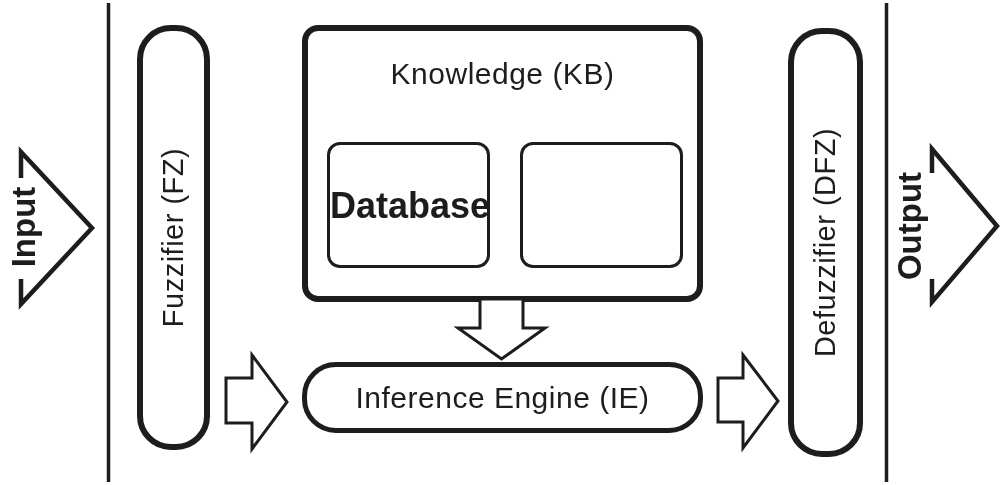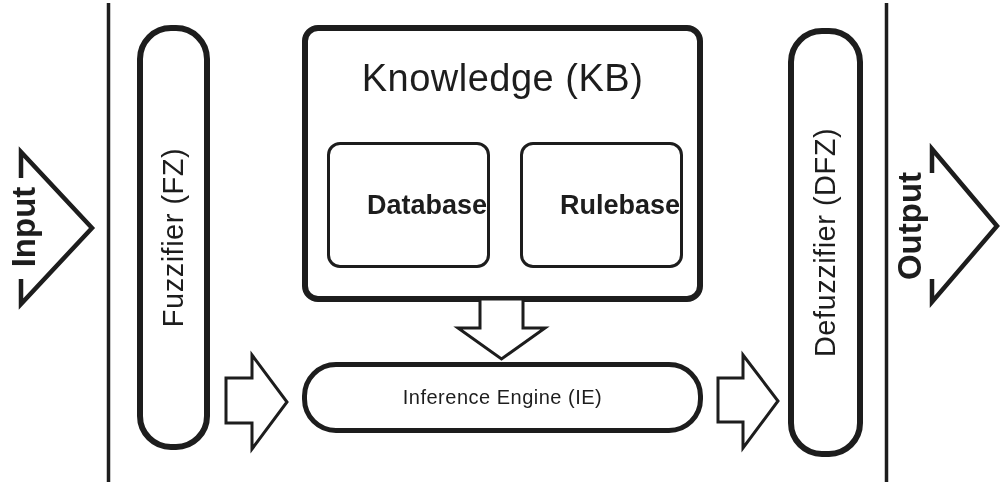--- a/index.html
+++ b/index.html
@@ -39,48 +39,48 @@
     left: 302px; top: 25px;
     width: 401px; height: 277px;
     border-radius: 16px;
     display: block;
   }
   .kb-title {
     position: absolute;
     left: 0; right: 0;
     top: 26px;
     text-align: center;
-    font-size: 38px;
+    font-size: 30px;
     font-weight: 400;
     letter-spacing: 0.5px;
   }
   .inner-box {
     position: absolute;
     box-sizing: border-box;
     border: 3.5px solid #1d1d1d;
     border-radius: 13px;
     top: 111px;
     width: 163px; height: 126px;
     display: flex;
     flex-direction: column;
-    align-items: flex-end;
+    align-items: flex-start;
     justify-content: center;
     text-align: center;
-    font-size: 27px;
+    font-size: 36px;
     line-height: 39px;
     font-weight: 700;
   }
   .db-box { left: 19px; }
   .rb-box { left: 212px; }
   .ie-box {
     left: 302px; top: 362px;
     width: 401px; height: 71px;
     border-width: 5.5px;
     border-radius: 34px;
-    font-size: 20px;
+    font-size: 30px;
     font-weight: 400;
     letter-spacing: 0.5px;
   }
   .vtext {
     transform: rotate(-90deg);
     white-space: nowrap;
     font-size: 29px;
     font-weight: 400;
     letter-spacing: 0.5px;
   }
@@ -113,21 +113,20 @@
   </div>
 
   <div class="box kb-box">
     <div class="kb-title">Knowledge (KB)</div>
 
     <div class="inner-box db-box">
       <span>Database</span>
     </div>
 
     <div class="inner-box rb-box">
-      <span>Rulebase</span>
     </div>
   </div>
 
   <div class="box ie-box">
     <span>Inference Engine (IE)</span>
   </div>
 
   <div class="box dfz-box">
     <span class="vtext">Defuzzifier (DFZ)</span>
   </div>

